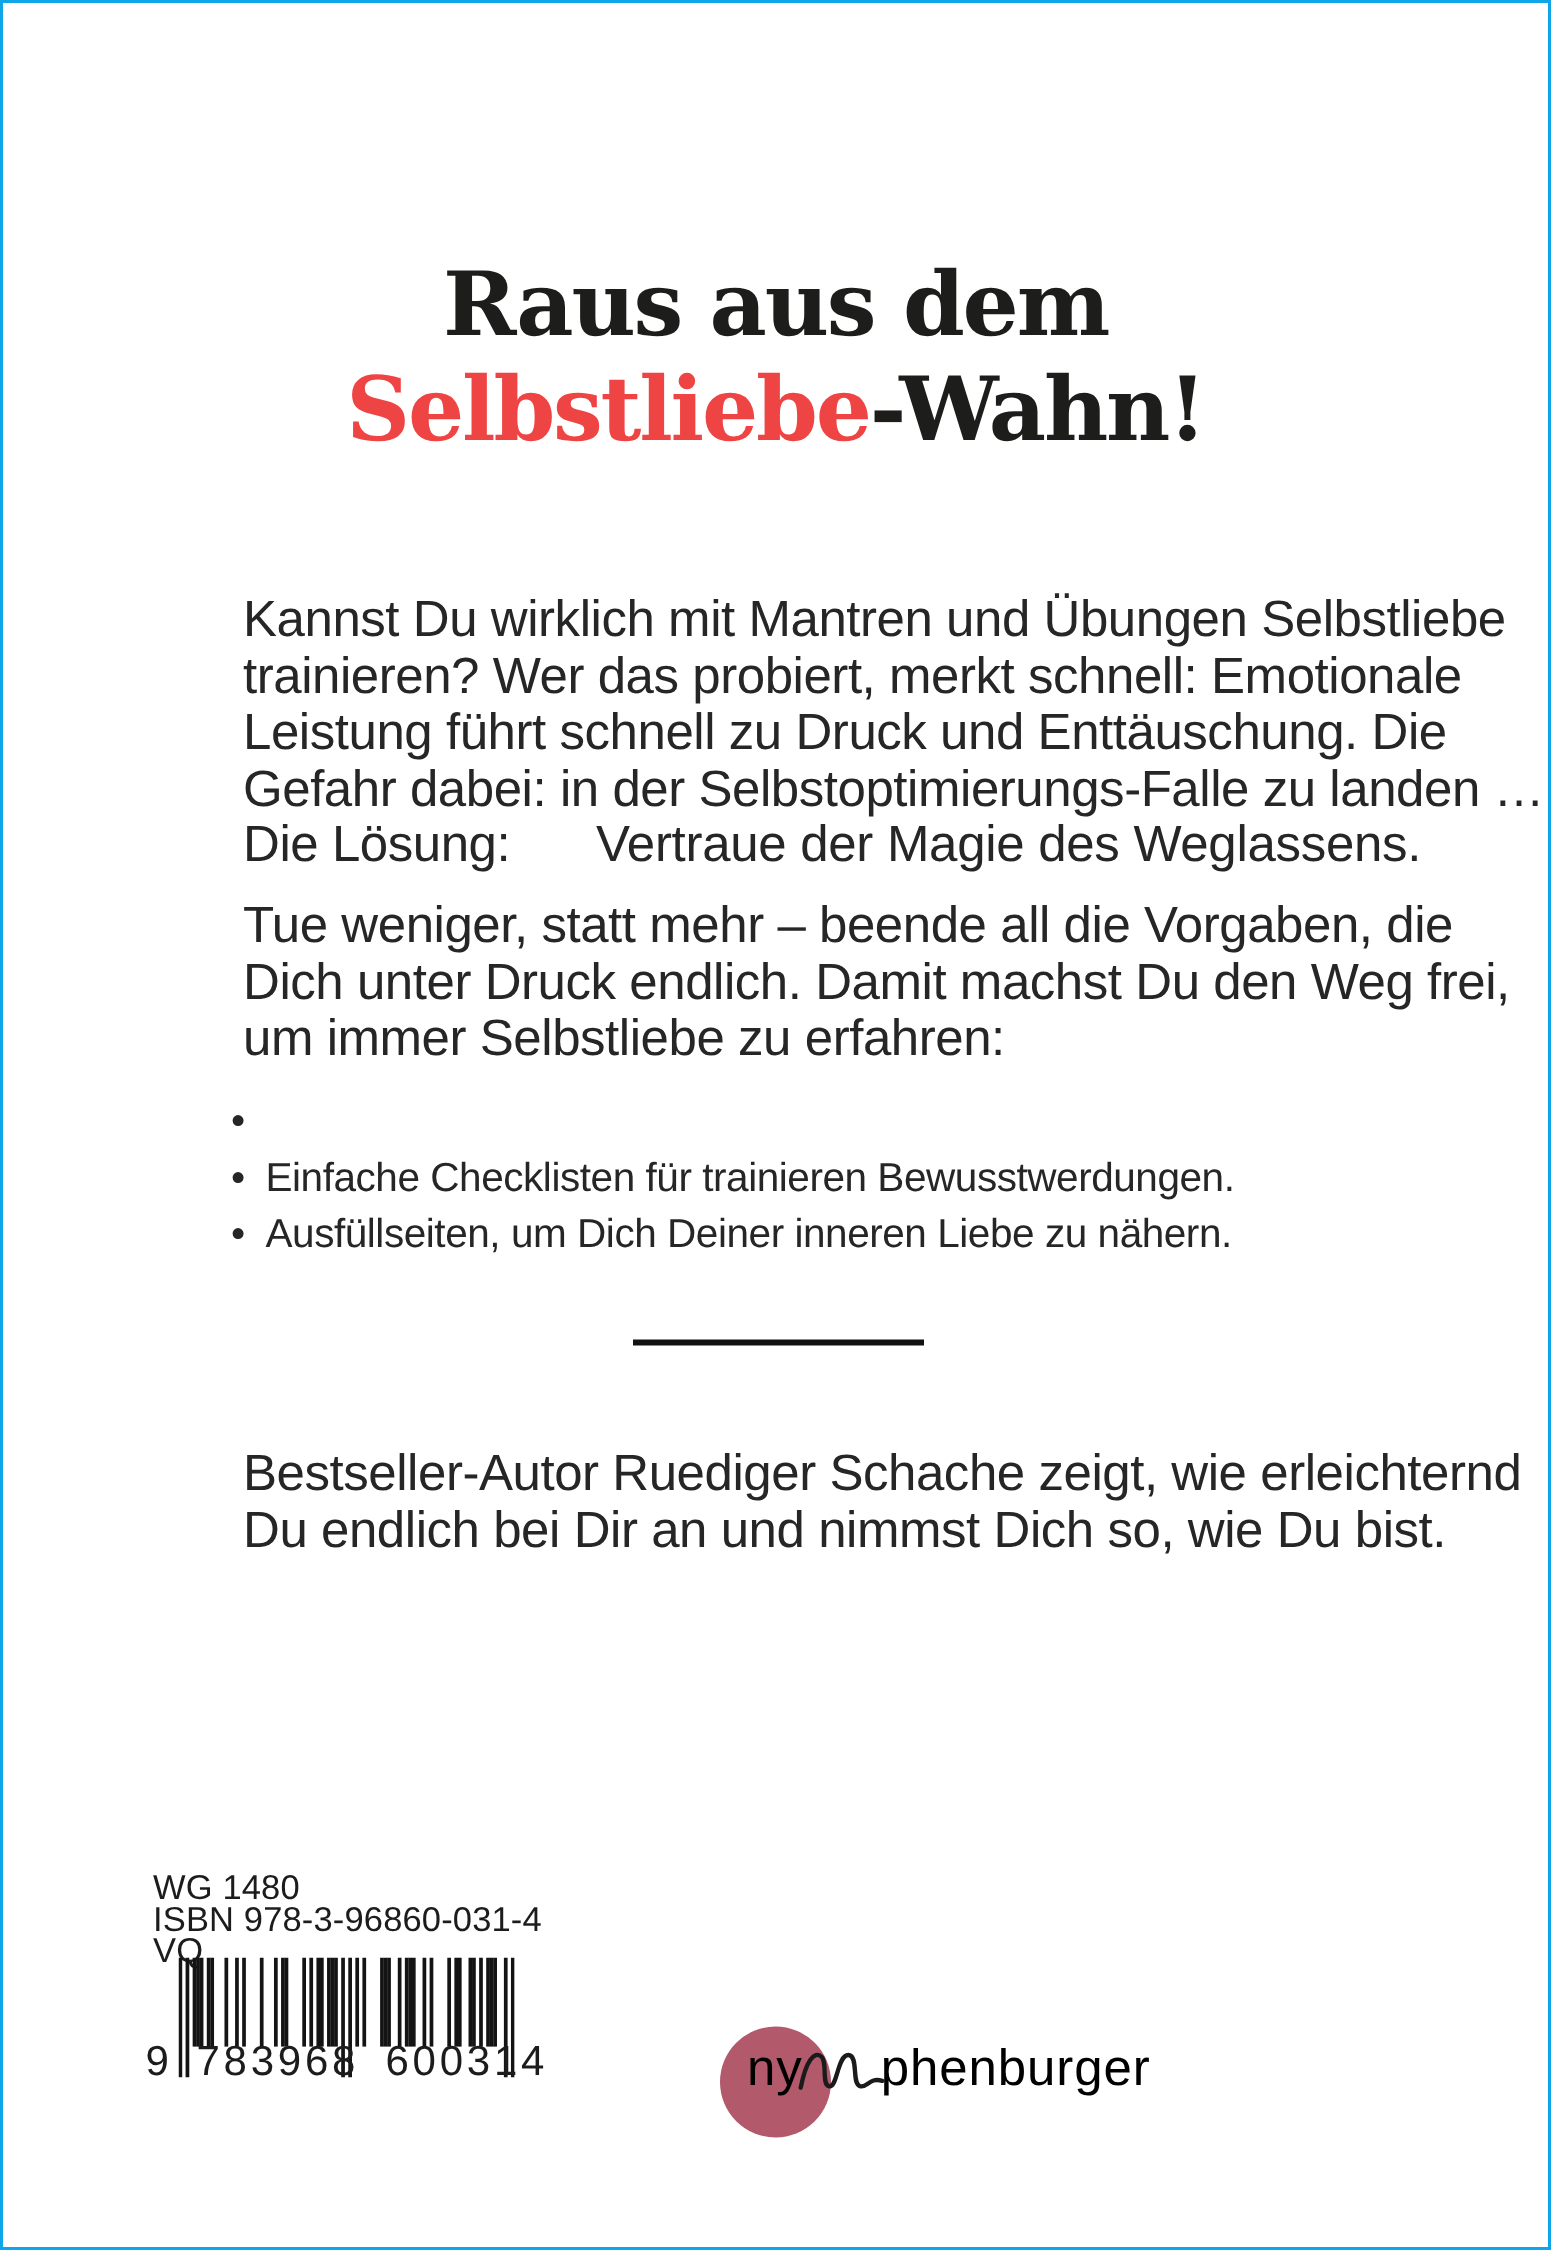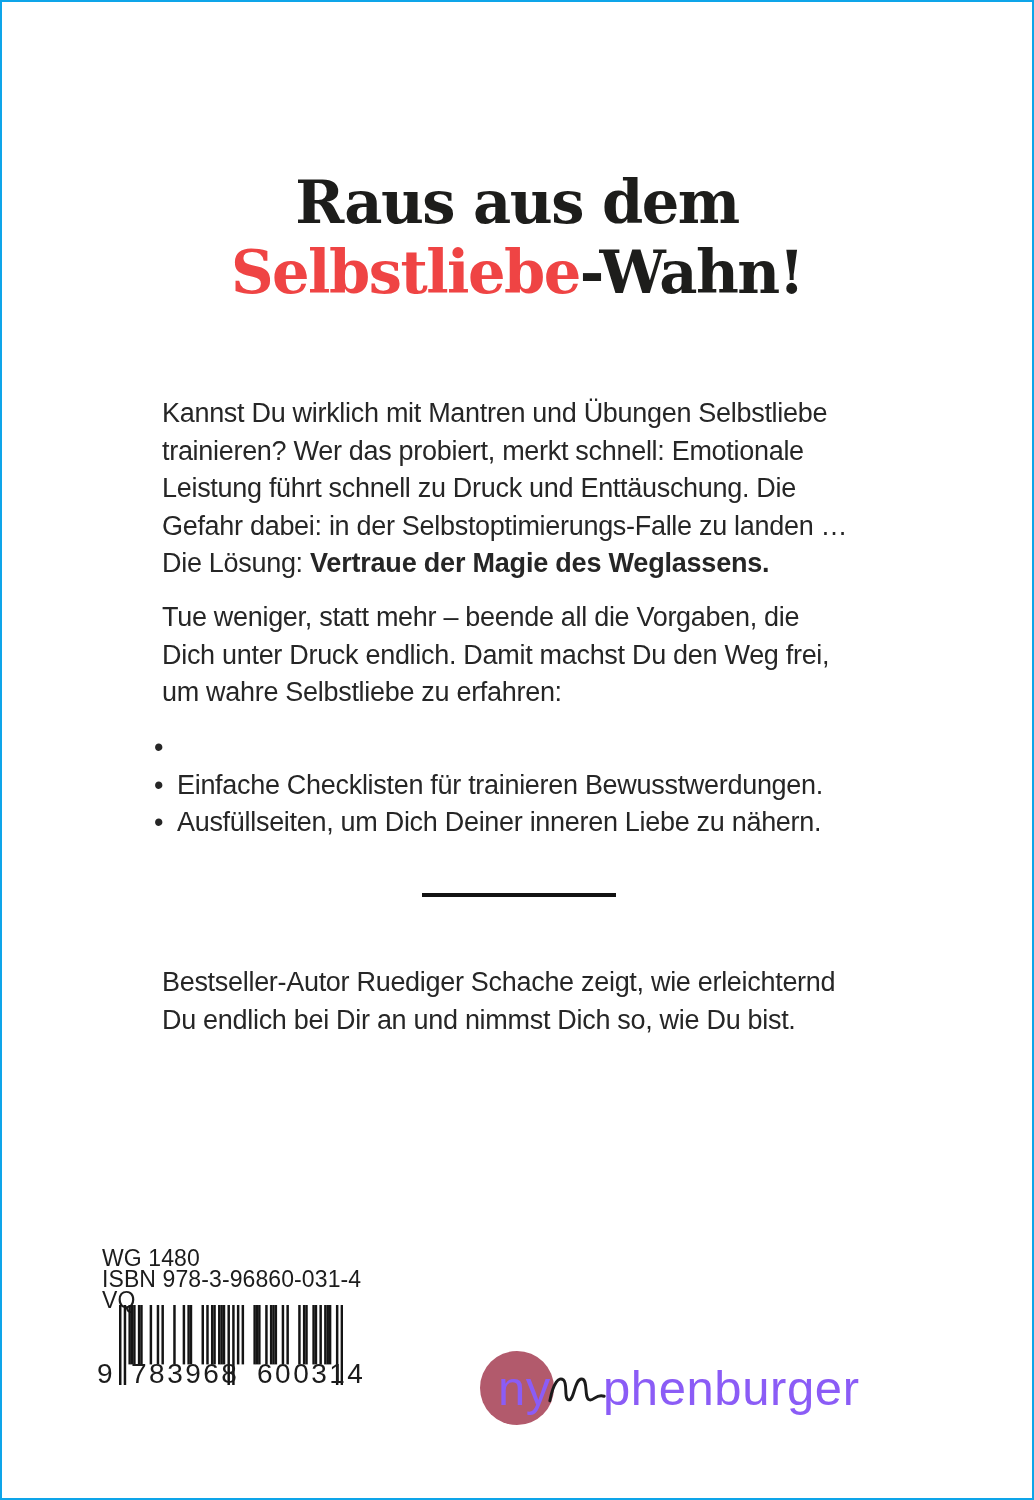--- a/index.html
+++ b/index.html
@@ -23,27 +23,27 @@
     font-weight:700;
     font-size:59px;
     line-height:70px;
     letter-spacing:-1.5px;
     color:#1d1d1b;
   }
 
   
   .copy {
     position:absolute; left:160px;
-    font-size:27px;
+    font-size:34px;
     line-height:37.5px;
     letter-spacing:-0.3px;
     color:#262626;
     white-space:nowrap;
   }
-  .copy .b { font-weight:700; letter-spacing:-0.2px; }
+  .copy .b { font-weight:400; letter-spacing:-0.2px;margin-left:48px; }
 
   #para1 { top:393px; }
   #para2 { top:597px; }
   #outro { top:962px; }
 
   .bullets { position:absolute; left:152px; top:727px;
     font-size:27px; line-height:37.5px; letter-spacing:-0.3px; color:#262626; white-space:nowrap; }
   .bullet-line { display:flex; }
   .bullet-marker { width:23px; flex:0 0 23px; }
 
@@ -69,22 +69,22 @@
 
   
   .logo { position:absolute; left:478px; top:1346px; width:360px; height:84px; }
   .logo-circle {
     position:absolute; left:0; top:3px;
     width:74px; height:74px; border-radius:50%;
   }
   .logo-row {
     position:absolute; left:18px; top:12px;
     display:flex; align-items:baseline;
-    font-size:49px; font-weight:300;
-    letter-spacing:0.6px; color:#8b5cf6;
+    font-size:34px; font-weight:300;
+    letter-spacing:0.6px; color:#000000;
   }
   .logo-row svg { align-self:flex-end; margin:0 -3px 7px -3px; }
 </style>
 </head>
 <body>
 
 <div class="page">
 
   <div class="title">
     <div>Raus aus dem</div>
@@ -95,21 +95,21 @@
     <div>Kannst Du wirklich mit Mantren und Übungen Selbstliebe</div>
     <div>trainieren? Wer das probiert, merkt schnell: Emotionale</div>
     <div>Leistung führt schnell zu Druck und Enttäuschung. Die</div>
     <div>Gefahr dabei: in der Selbstoptimierungs-Falle zu landen …</div>
     <div><span>Die Lösung: </span><span class="b">Vertraue der Magie des Weglassens.</span></div>
   </div>
 
   <div class="copy" id="para2">
     <div>Tue weniger, statt mehr – beende all die Vorgaben, die</div>
     <div>Dich unter Druck endlich. Damit machst Du den Weg frei,</div>
-    <div>um wahre Selbstliebe zu erfahren:</div>
+    <div>um immer Selbstliebe zu erfahren:</div>
   </div>
 
   <div class="bullets">
     <div class="bullet-line">
       <span class="bullet-marker">•</span>
     </div>
     <div class="bullet-line">
       <span class="bullet-marker">•</span>
       <span>Einfache Checklisten für trainieren Bewusstwerdungen.</span>
     </div>

